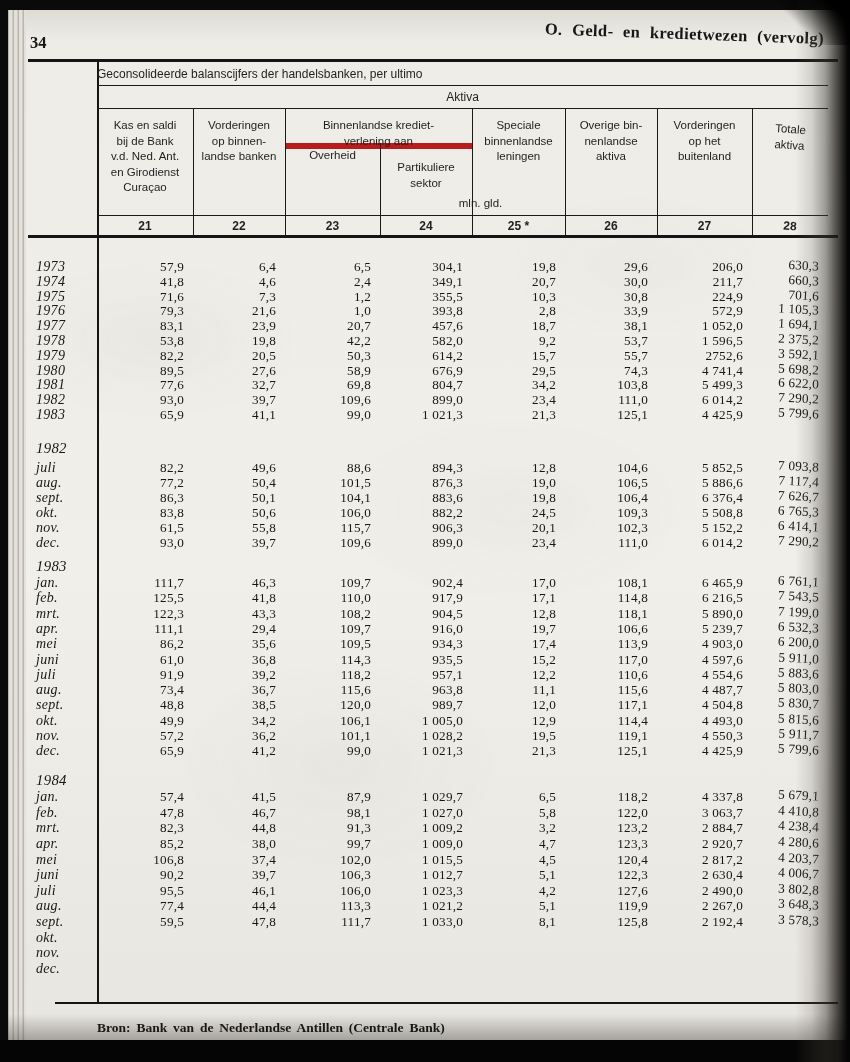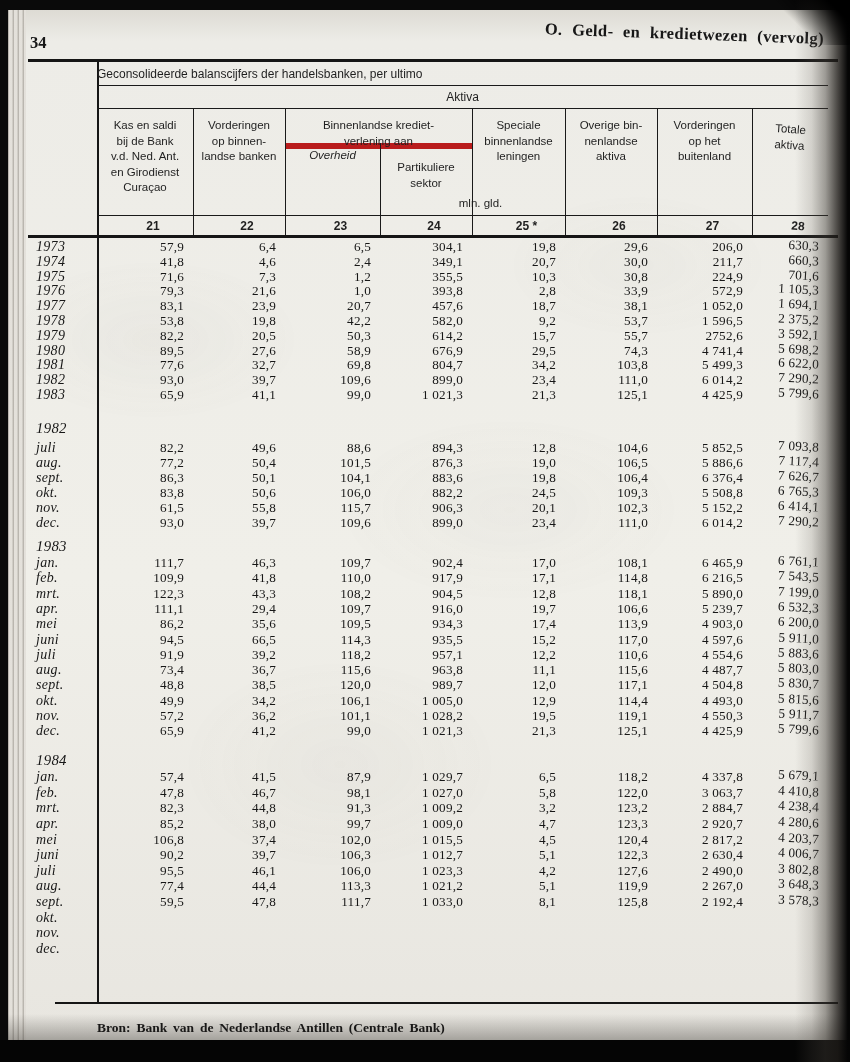--- a/index.html
+++ b/index.html
@@ -40,43 +40,43 @@
   .t-aktiva{position:absolute;left:97px;top:86px;width:731px;height:22px;line-height:22px;
            text-align:center;font-family:"Liberation Sans",sans-serif;font-size:12px;color:#1f1f1f;}
   .line-b{position:absolute;left:97px;top:108px;width:731px;height:1px;background:#1a1a1a;}
 
   .thead{position:absolute;left:97px;top:108px;width:731px;height:129px;
          font-family:"Liberation Sans",sans-serif;color:#1f1f1f;}
   .hcell{position:absolute;text-align:center;font-size:11.5px;line-height:15.5px;white-space:pre-line;}
   .h1{left:0;width:96px;top:10px;}
   .h2{left:96px;width:92px;top:10px;}
   .hgroup{left:188px;width:187px;top:10px;height:25px;border-bottom:6px solid #b91c1c;}
-  .h3{left:188px;width:95px;top:40px;font-style:italic;}
+  .h3{left:188px;width:95px;top:40px;}
   .h4{left:283px;width:92px;top:52px;text-align:center;}
   .h5{left:375px;width:93px;top:10px;}
   .h6{left:468px;width:92px;top:10px;}
   .h7{left:560px;width:95px;top:10px;}
   .h8{left:655px;width:76px;top:14px;transform:rotate(4deg);}
   .unit{position:absolute;left:0;top:89px;width:731px;text-align:center;font-size:11.5px;margin-left:18px;}
   .line-c{position:absolute;left:0;top:107px;width:731px;height:1px;background:#1a1a1a;}
-  .numrow{position:absolute;left:8px;top:108px;width:731px;height:21px;display:grid;
+  .numrow{position:absolute;left:0;top:108px;width:731px;height:21px;display:grid;
           grid-template-columns:96px 92px 95px 92px 93px 92px 95px 76px;}
   .numrow div{text-align:center;line-height:21px;font-size:12px;font-weight:700;}
   .numrow .n8{transform:rotate(4deg);}
   .vl{position:absolute;top:0;width:1px;height:129px;background:#1a1a1a;}
   .vl.v1{left:96px}.vl.v2{left:188px}.vl.v3{left:283px;top:35px;height:94px}
   .vl.v4{left:375px}.vl.v5{left:468px}.vl.v6{left:560px}.vl.v7{left:655px}
 
   .table-body{position:absolute;left:30px;top:240px;width:798px;}
   .row{display:grid;grid-template-columns:67px 96px 92px 95px 92px 93px 92px 95px 76px;}
   .cell{overflow:visible;}
   .lbl{font-style:italic;font-size:14px;padding-left:6px;letter-spacing:.3px;}
   .num{text-align:right;padding-right:9px;font-size:13.2px;letter-spacing:.2px;}
   .num.c8{transform:rotate(3deg);transform-origin:right center;}
-  .section-years{}
+  .section-years{margin-top:20px;}
   .section-years .row{height:14.8px;line-height:14.8px;}
   .section-m1982{margin-top:18px;}
   .section-m1982 .row{height:15px;line-height:15px;}
   .section-m1983{margin-top:9px;}
   .section-m1983 .row{height:15.3px;line-height:15.3px;}
   .section-m1984{margin-top:14px;}
   .section-m1984 .row{height:15.6px;line-height:15.6px;}
   .label-row{height:17px;line-height:17px;margin-bottom:1px;}
   .section-m1982 .label-row{margin-bottom:4px;}
   .section-lbl{font-size:14.8px;}
@@ -356,21 +356,21 @@
             <div class="cell num c2">46,3</div>
             <div class="cell num c3">109,7</div>
             <div class="cell num c4">902,4</div>
             <div class="cell num c5">17,0</div>
             <div class="cell num c6">108,1</div>
             <div class="cell num c7">6 465,9</div>
             <div class="cell num c8">6 761,1</div>
           </div>
           <div class="row">
             <div class="cell lbl">feb.</div>
-            <div class="cell num c1">109,9</div>
+            <div class="cell num c1">125,5</div>
             <div class="cell num c2">41,8</div>
             <div class="cell num c3">110,0</div>
             <div class="cell num c4">917,9</div>
             <div class="cell num c5">17,1</div>
             <div class="cell num c6">114,8</div>
             <div class="cell num c7">6 216,5</div>
             <div class="cell num c8">7 543,5</div>
           </div>
           <div class="row">
             <div class="cell lbl">mrt.</div>
@@ -400,22 +400,22 @@
             <div class="cell num c2">35,6</div>
             <div class="cell num c3">109,5</div>
             <div class="cell num c4">934,3</div>
             <div class="cell num c5">17,4</div>
             <div class="cell num c6">113,9</div>
             <div class="cell num c7">4 903,0</div>
             <div class="cell num c8">6 200,0</div>
           </div>
           <div class="row">
             <div class="cell lbl">juni</div>
-            <div class="cell num c1">94,5</div>
-            <div class="cell num c2">66,5</div>
+            <div class="cell num c1">61,0</div>
+            <div class="cell num c2">36,8</div>
             <div class="cell num c3">114,3</div>
             <div class="cell num c4">935,5</div>
             <div class="cell num c5">15,2</div>
             <div class="cell num c6">117,0</div>
             <div class="cell num c7">4 597,6</div>
             <div class="cell num c8">5 911,0</div>
           </div>
           <div class="row">
             <div class="cell lbl">juli</div>
             <div class="cell num c1">91,9</div>

